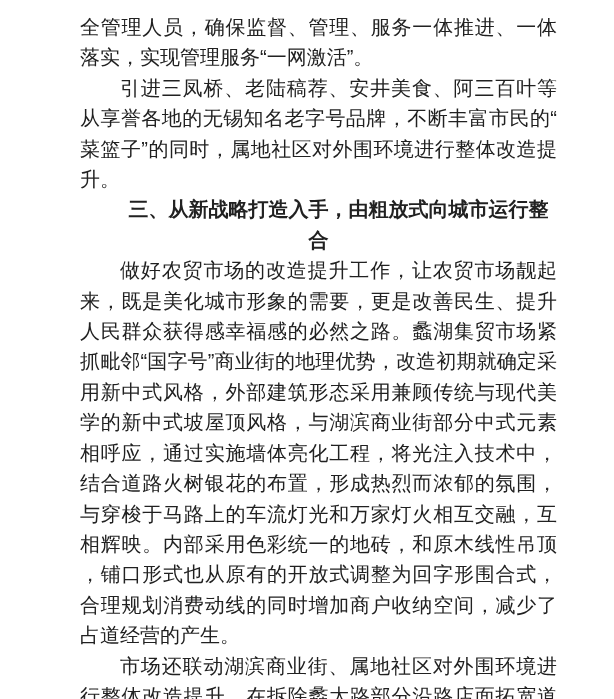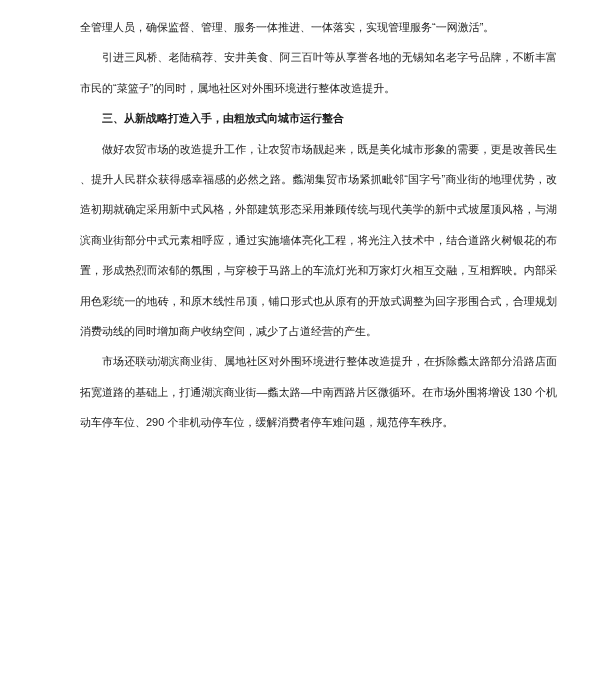--- a/index.html
+++ b/index.html
@@ -12,41 +12,41 @@
     height: 699px;
     overflow: hidden;
   }
   .page {
     box-sizing: border-box;
     width: 614px;
     height: 699px;
     padding: 12px 57px 0 80px;
     background: #ffffff;
     font-family: "Liberation Sans", "DejaVu Sans", sans-serif;
-    font-size: 11px;
+    font-size: 20px;
     line-height: 30.4px;
     color: #212121;
   }
   .para {
     margin: 0;
     text-indent: 2em;
     text-align: justify;
     word-break: break-all;
     line-break: anywhere;
   }
   .para--flush {
     text-indent: 0;
   }
   .heading {
     margin: 0;
     font-size: inherit;
     line-height: inherit;
     font-weight: 700;
     text-indent: 2em;
-    text-align: left;
+    text-align: center;
     word-break: break-all;
   }
 </style>
 </head>
 <body>
 
 <div class="page">
   <p class="para para--flush">全管理人员，确保监督、管理、服务一体推进、一体落实，实现管理服务“一网激活”。</p>
   <p class="para">引进三凤桥、老陆稿荐、安井美食、阿三百叶等从享誉各地的无锡知名老字号品牌，不断丰富市民的“菜篮子”的同时，属地社区对外围环境进行整体改造提升。</p>
   <h3 class="heading">三、从新战略打造入手，由粗放式向城市运行整合</h3>

